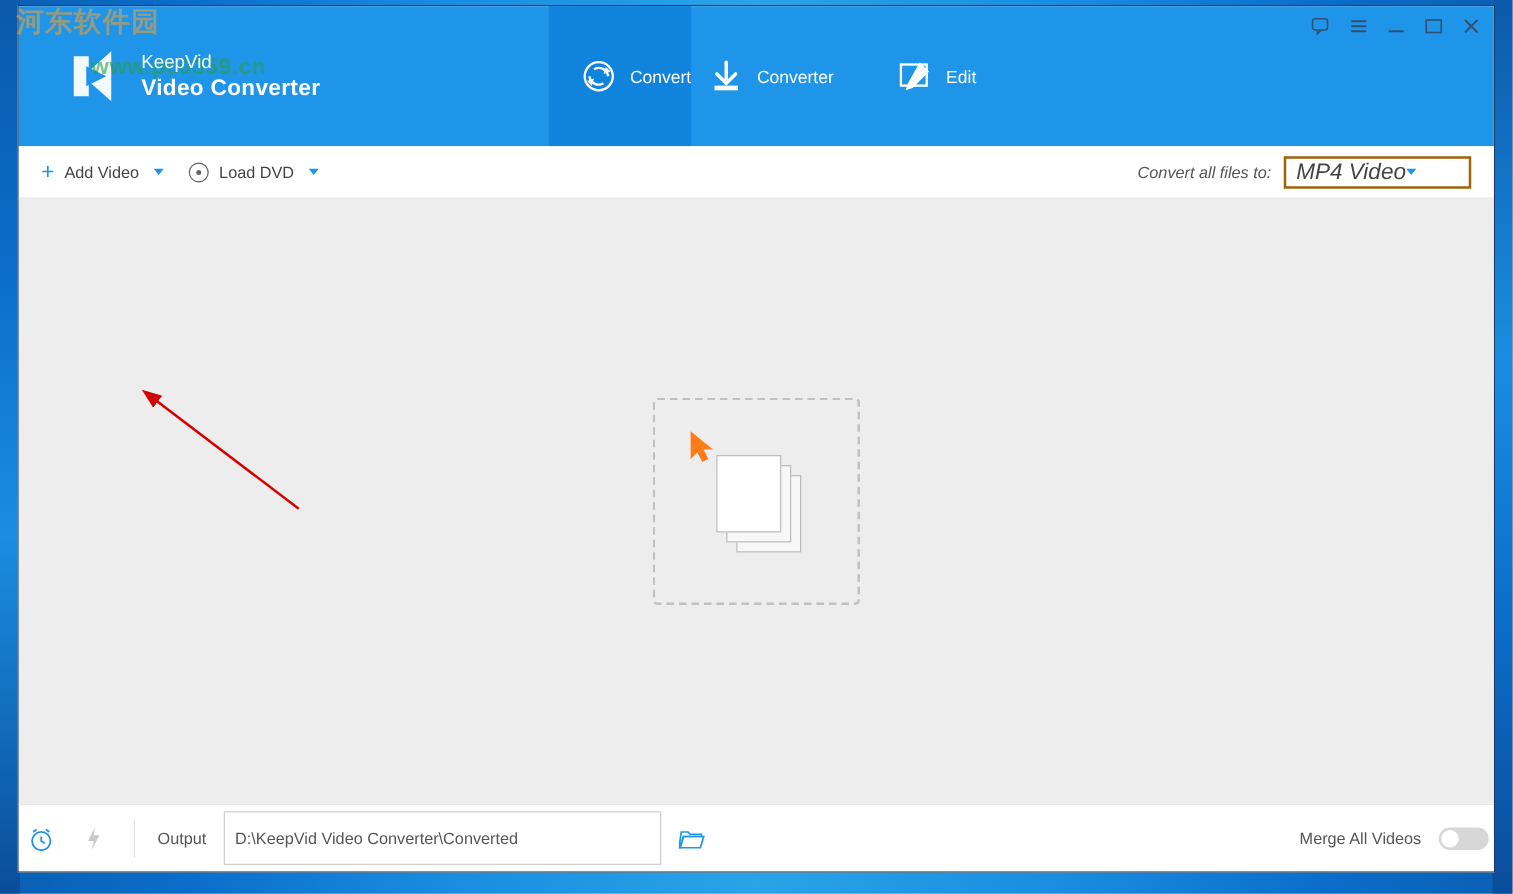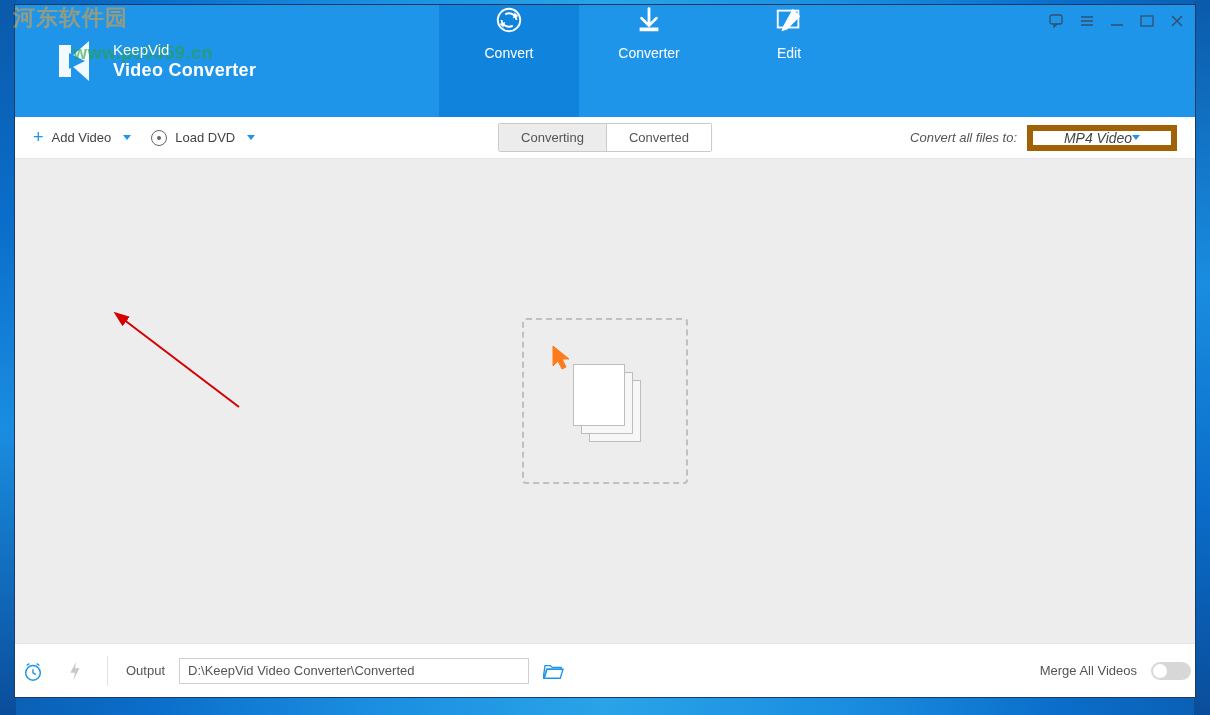--- a/index.html
+++ b/index.html
@@ -50,22 +50,22 @@
   position:absolute; left:58px; top:38px; font-size:18px; font-weight:bold; color:#2aa03a; letter-spacing:.5px;
   opacity:.6;
 }
 .logo-icon svg { display:block; }
 .logo-text { color: #fff; line-height:1.3; }
 .logo-text .t1 { font-size: 15px; font-weight:400; opacity:.95;}
 .logo-text .t2 { font-size: 18px; font-weight:700; letter-spacing:.3px; }
 
 .tabs { display:flex; margin-left:44px; }
 .tab {
-  width: 140px;
-  display:flex; flex-direction:column; align-items:center; justify-content:flex-start;
+  width: 114px;
+  display:flex; flex-direction:row; align-items:center; justify-content:flex-end;
   gap:10px;
   color:#fff; cursor:pointer;
 }
 .tab.active { background:#1084dc; }
 .tab svg { width:30px; height:30px; }
 .tab span { font-size:14px; }
 
 .win-controls {
   position:absolute; right:8px; top:6px;
   display:flex; gap:10px; align-items:center;
@@ -94,22 +94,22 @@
 .seg button {
   background:#fff; border:none; padding:6px 22px; font-size:13px; color:#555; cursor:pointer;
   border-right:1px solid #c9c9c9;
 }
 .seg button:last-child{border-right:none;}
 .seg button.active{ background:#ececec; }
 
 .right-opts { margin-left:auto; display:flex; align-items:center; gap:10px;font-style:italic;}
 .right-opts .lbl { color:#555; font-size:13px;}
 .format-dd {
-  width:150px; height:26px; border:6px solid #a16207; display:flex; align-items:center;
-  padding:0 8px; justify-content:center; color:#444; font-size:14px; cursor:pointer;
+  width:150px; height:26px; border:2px solid #a16207; display:flex; align-items:center;
+  padding:0 8px; justify-content:flex-start; color:#444; font-size:18px; cursor:pointer;
 }
 .format-dd .dd-caret{ width:0;height:0;border-left:4px solid transparent;border-right:4px solid transparent;border-top:5px solid #1f95ea;}
 
 .workspace {
   flex:1; background:#ededed; position:relative;
 }
 .drop-zone {
   position:absolute; left:50%; top:50%; transform:translate(-50%,-50%);
   width:166px; height:166px;
   border:2px dashed #c0c0c0; border-radius:4px;
@@ -127,21 +127,21 @@
 
 .footer {
   height:54px; background:#fff; border-top:1px solid #e5e5e5;
   display:flex; align-items:center; padding:0 4px; gap:14px;
 }
 .ft-icon { width:28px;height:28px; display:flex;align-items:center;justify-content:center; color:#1f95ea; cursor:pointer; }
 .ft-icon.off { color:#c0c0c0; }
 .vdiv{ width:1px;height:30px;background:#e2e2e2; margin:0 4px;}
 .ft-lbl{ color:#555;}
 .out-dd{
-  width:350px; height:26px; border:1px solid #cfcfcf; display:flex; align-items:center;
+  width:350px; height:43px; border:1px solid #cfcfcf; display:flex; align-items:center;
   padding:0 8px; justify-content:space-between; color:#555; font-size:13px; cursor:pointer;
 }
 .folder-open{ color:#1f95ea; cursor:pointer; display:flex;align-items:center;}
 .spacer{flex:1;}
 .toggle{ width:40px;height:18px;background:#d7d7d7;border-radius:10px;position:relative; cursor:pointer;}
 .toggle::after{content:"";position:absolute;left:2px;top:2px;width:14px;height:14px;background:#fff;border-radius:50%;}
 .convert-btn{
   width:140px; height:38px; background:#f0f0f0; color:#b5b5b5; border:none; border-radius:2px;
   font-size:14px; cursor:default;
 }
@@ -231,24 +231,20 @@
       <span class="plus">+</span>
       <span>Add Video</span>
       <span class="tb-caret"></span>
     </div>
     <div class="tb-btn">
       <span class="disc"></span>
       <span>Load DVD</span>
       <span class="tb-caret"></span>
     </div>
 
-    <div class="seg">
-      <button class="active">Converting</button>
-      <button>Converted</button>
-    </div>
 
     <div class="right-opts">
       <span class="lbl">Convert all files to:</span>
       <div class="format-dd">
         <span>MP4 Video</span>
         <span class="dd-caret"></span>
       </div>
     </div>
   </div>
 

